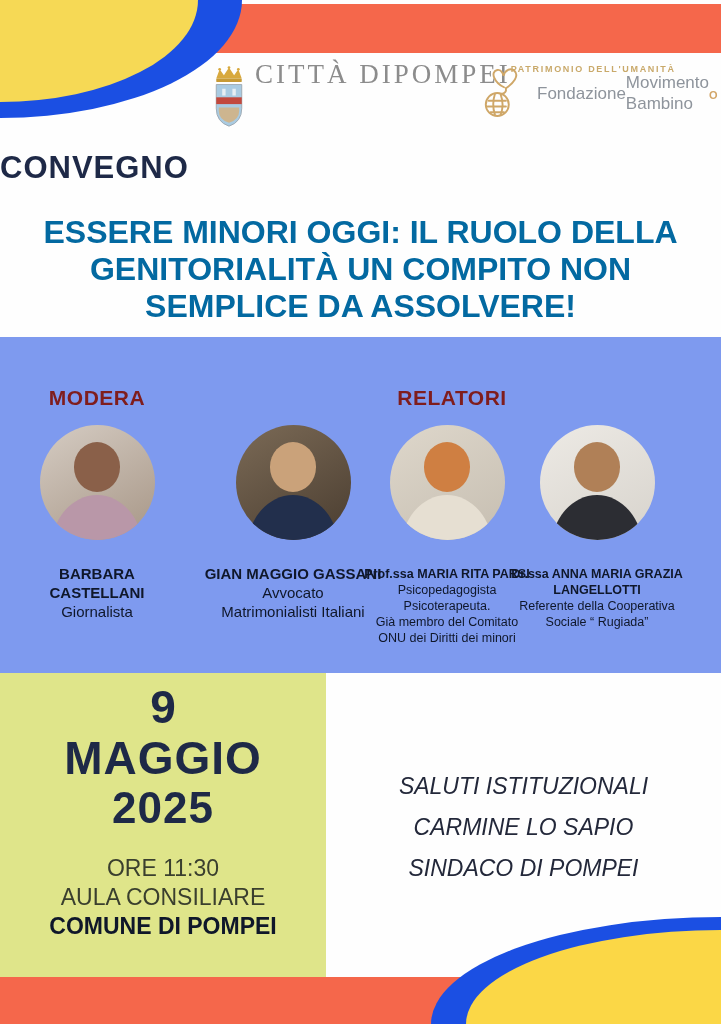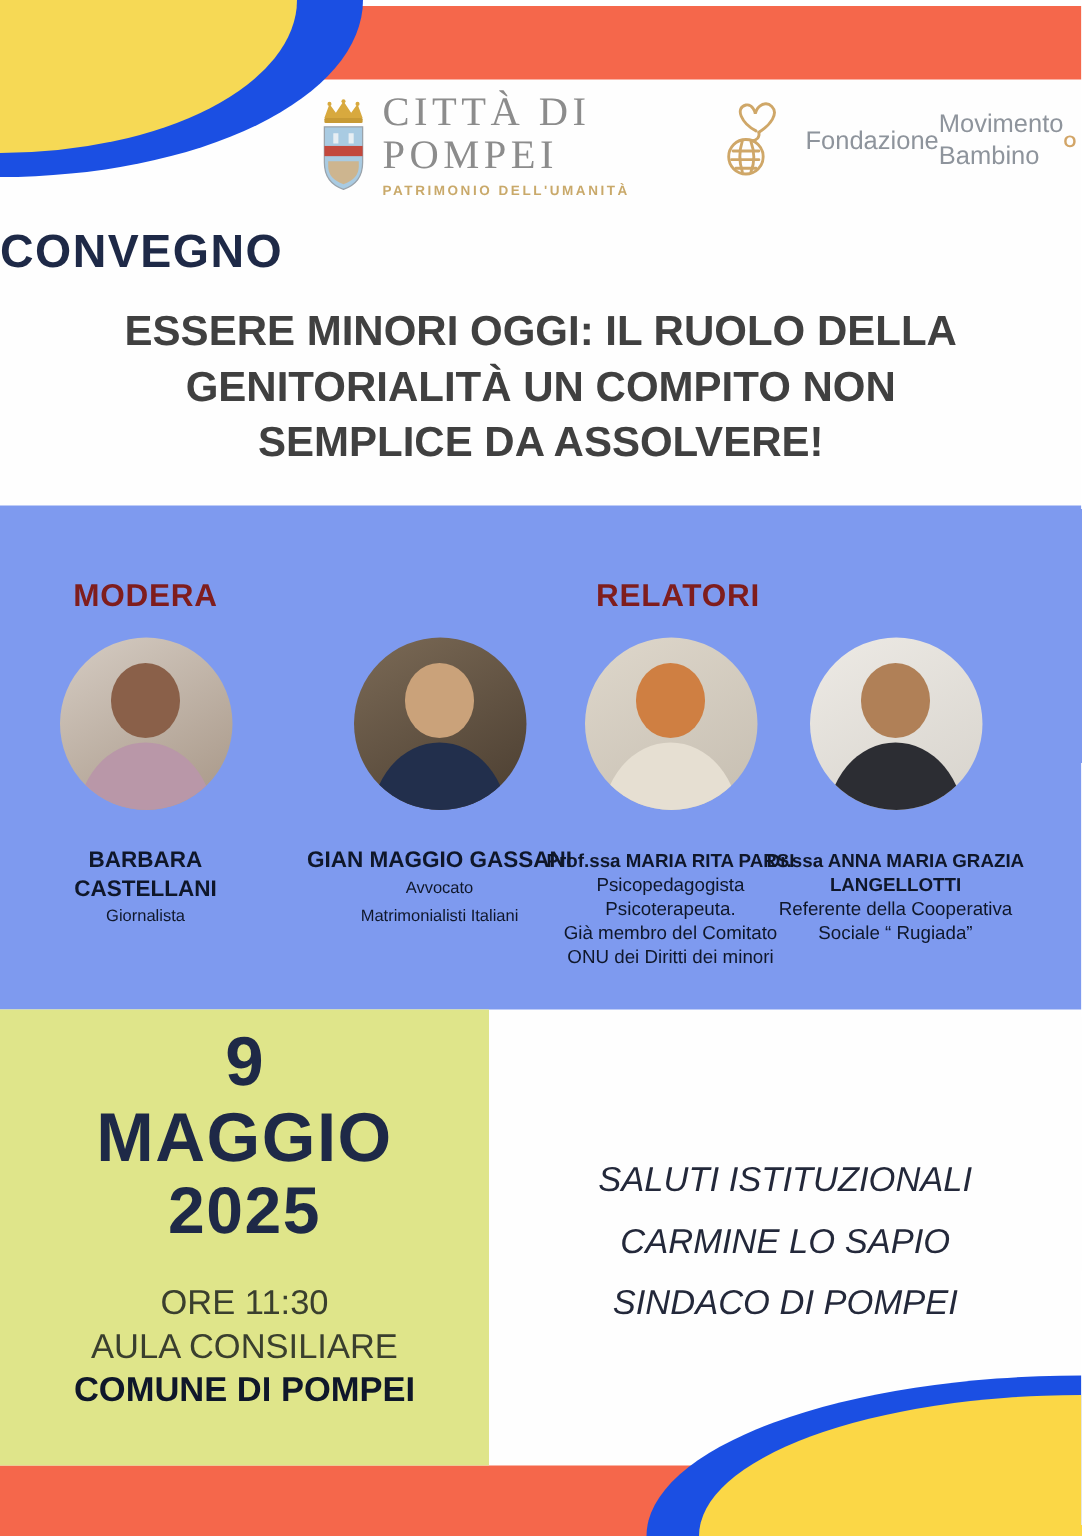--- a/index.html
+++ b/index.html
@@ -12,34 +12,34 @@
   
   .top-orange-bar { position:absolute; top:4px; left:200px; right:0; height:49px; background:#f5674b; z-index:1; }
   .tl-arc  { position:absolute; top:0; left:0; width:242px; height:118px; background:#1b4fe3; border-bottom-right-radius:100% 100%; z-index:2; }
   .tl-corner { position:absolute; top:0; left:0; width:198px; height:102px; background:#f6d955; border-bottom-right-radius:100% 100%; z-index:3; }
   .bottom-orange-bar { position:absolute; bottom:0; left:0; width:520px; height:47px; background:#f5674b; z-index:1; }
   .br-arc { position:absolute; bottom:0; right:0; width:290px; height:107px; background:#1b4fe3; border-top-left-radius:100% 100%; z-index:2; }
   .br-corner { position:absolute; bottom:0; right:0; width:255px; height:94px; background:#fbd746; border-top-left-radius:100% 100%; z-index:3; }
 
   
   .pompei-logo { position:absolute; left:212px; top:60px; display:flex; gap:9px; align-items:flex-start; z-index:4; }
-  .pompei-text { display:flex; flex-direction:column; }
+  .pompei-text { display:flex; flex-direction:row; }
   .pompei-line { font-family:"Liberation Serif", serif; color:#8c8c8c; font-size:27px; line-height:29px; letter-spacing:3px; font-weight:500; }
   .pompei-sub  { margin-top:4px; color:#c9a96a; font-size:9px; letter-spacing:1.7px; font-weight:700; }
 
   .fond-logo { position:absolute; left:481px; top:64px; display:flex; gap:10px; align-items:flex-start; z-index:4; }
   .fond-text { display:flex; flex-direction:row; align-items:center; padding-top:8px; }
   .fond-line { color:#8e949c; font-size:17px; line-height:21px; }
   .fond-onlus { margin-top:3px; color:#d2a567; font-size:11px; letter-spacing:4px; font-weight:700; }
 
   
   .convegno { position:absolute; top:150px; left:0; right:0; 
     font-size:31px; font-weight:800; letter-spacing:1px; color:#1e2947; z-index:4; }
-  .event-title { position:absolute; top:202px; left:25px; right:25px; text-align:center;
-    font-weight:700; font-size:28px; line-height:37px; color:#404040; z-index:4; }
+  .event-title { position:absolute; top:214px; left:25px; right:25px; text-align:center;
+    font-weight:700; font-size:32px; line-height:37px; color:#0369a1; z-index:4; }
 
   
   .blue-section { position:absolute; top:337px; left:0; right:0; height:336px; background:#7e9aef; z-index:4; }
   .modera-heading, .relatori-heading { position:absolute; top:49px; text-align:center;
     font-weight:800; font-size:21px; letter-spacing:0.5px; color:#7f1d1d; }
   .modera-heading { left:7px; width:180px; }
   .relatori-heading { left:357px; width:190px; }
 
   .speaker { position:absolute; top:88px; text-align:center; color:#0f172a; }
   .sp1 { left:7px;   width:180px; }
@@ -52,21 +52,21 @@
     border-radius:50%; background:var(--head); }
   .photo::after { content:""; position:absolute; top:61%; left:10%; width:80%; height:56%;
     border-radius:50% 50% 0 0 / 85% 85% 0 0; background:var(--body); }
   .ph1 { background:linear-gradient(150deg,#d5ccc3,#a79686); --head:#8a6049; --body:#b997a8; }
   .ph2 { background:linear-gradient(150deg,#7b6a56,#4a3d30); --head:#caa27a; --body:#222f4c; }
   .ph3 { background:linear-gradient(150deg,#ded7cb,#c6beb1); --head:#cf7f42; --body:#e6dfd2; }
   .ph4 { background:linear-gradient(150deg,#edeae5,#d7d3cc); --head:#b08057; --body:#2c2d33; }
 
   .sp-name { margin-top:24px; font-weight:700; font-size:15px; line-height:19px; }
   .sp1 .sp-name { max-width:130px; margin-left:auto; margin-right:auto; }
-  .sp-line { font-weight:400; font-size:11px; line-height:19px; }
+  .sp-line { font-weight:400; font-size:15px; line-height:19px; }
   .sp3 .sp-name, .sp4 .sp-name { font-size:12.5px; line-height:16px; margin-top:26px; }
   .sp3 .sp-line, .sp4 .sp-line { font-size:12.5px; line-height:16px; font-weight:500; }
 
   
   .date-box { position:absolute; left:0; top:673px; width:326px; height:304px;
     background:#dfe58a; text-align:center; color:#1e2947; z-index:4; }
   .db-day   { margin-top:8px; font-size:46px; font-weight:700; line-height:52px; }
   .db-month { font-size:46px; font-weight:700; line-height:50px; letter-spacing:1px; }
   .db-year  { font-size:44px; font-weight:700; line-height:50px; letter-spacing:1px; }
   .db-small { font-size:23px; line-height:29px; color:#3a3f2e; }

